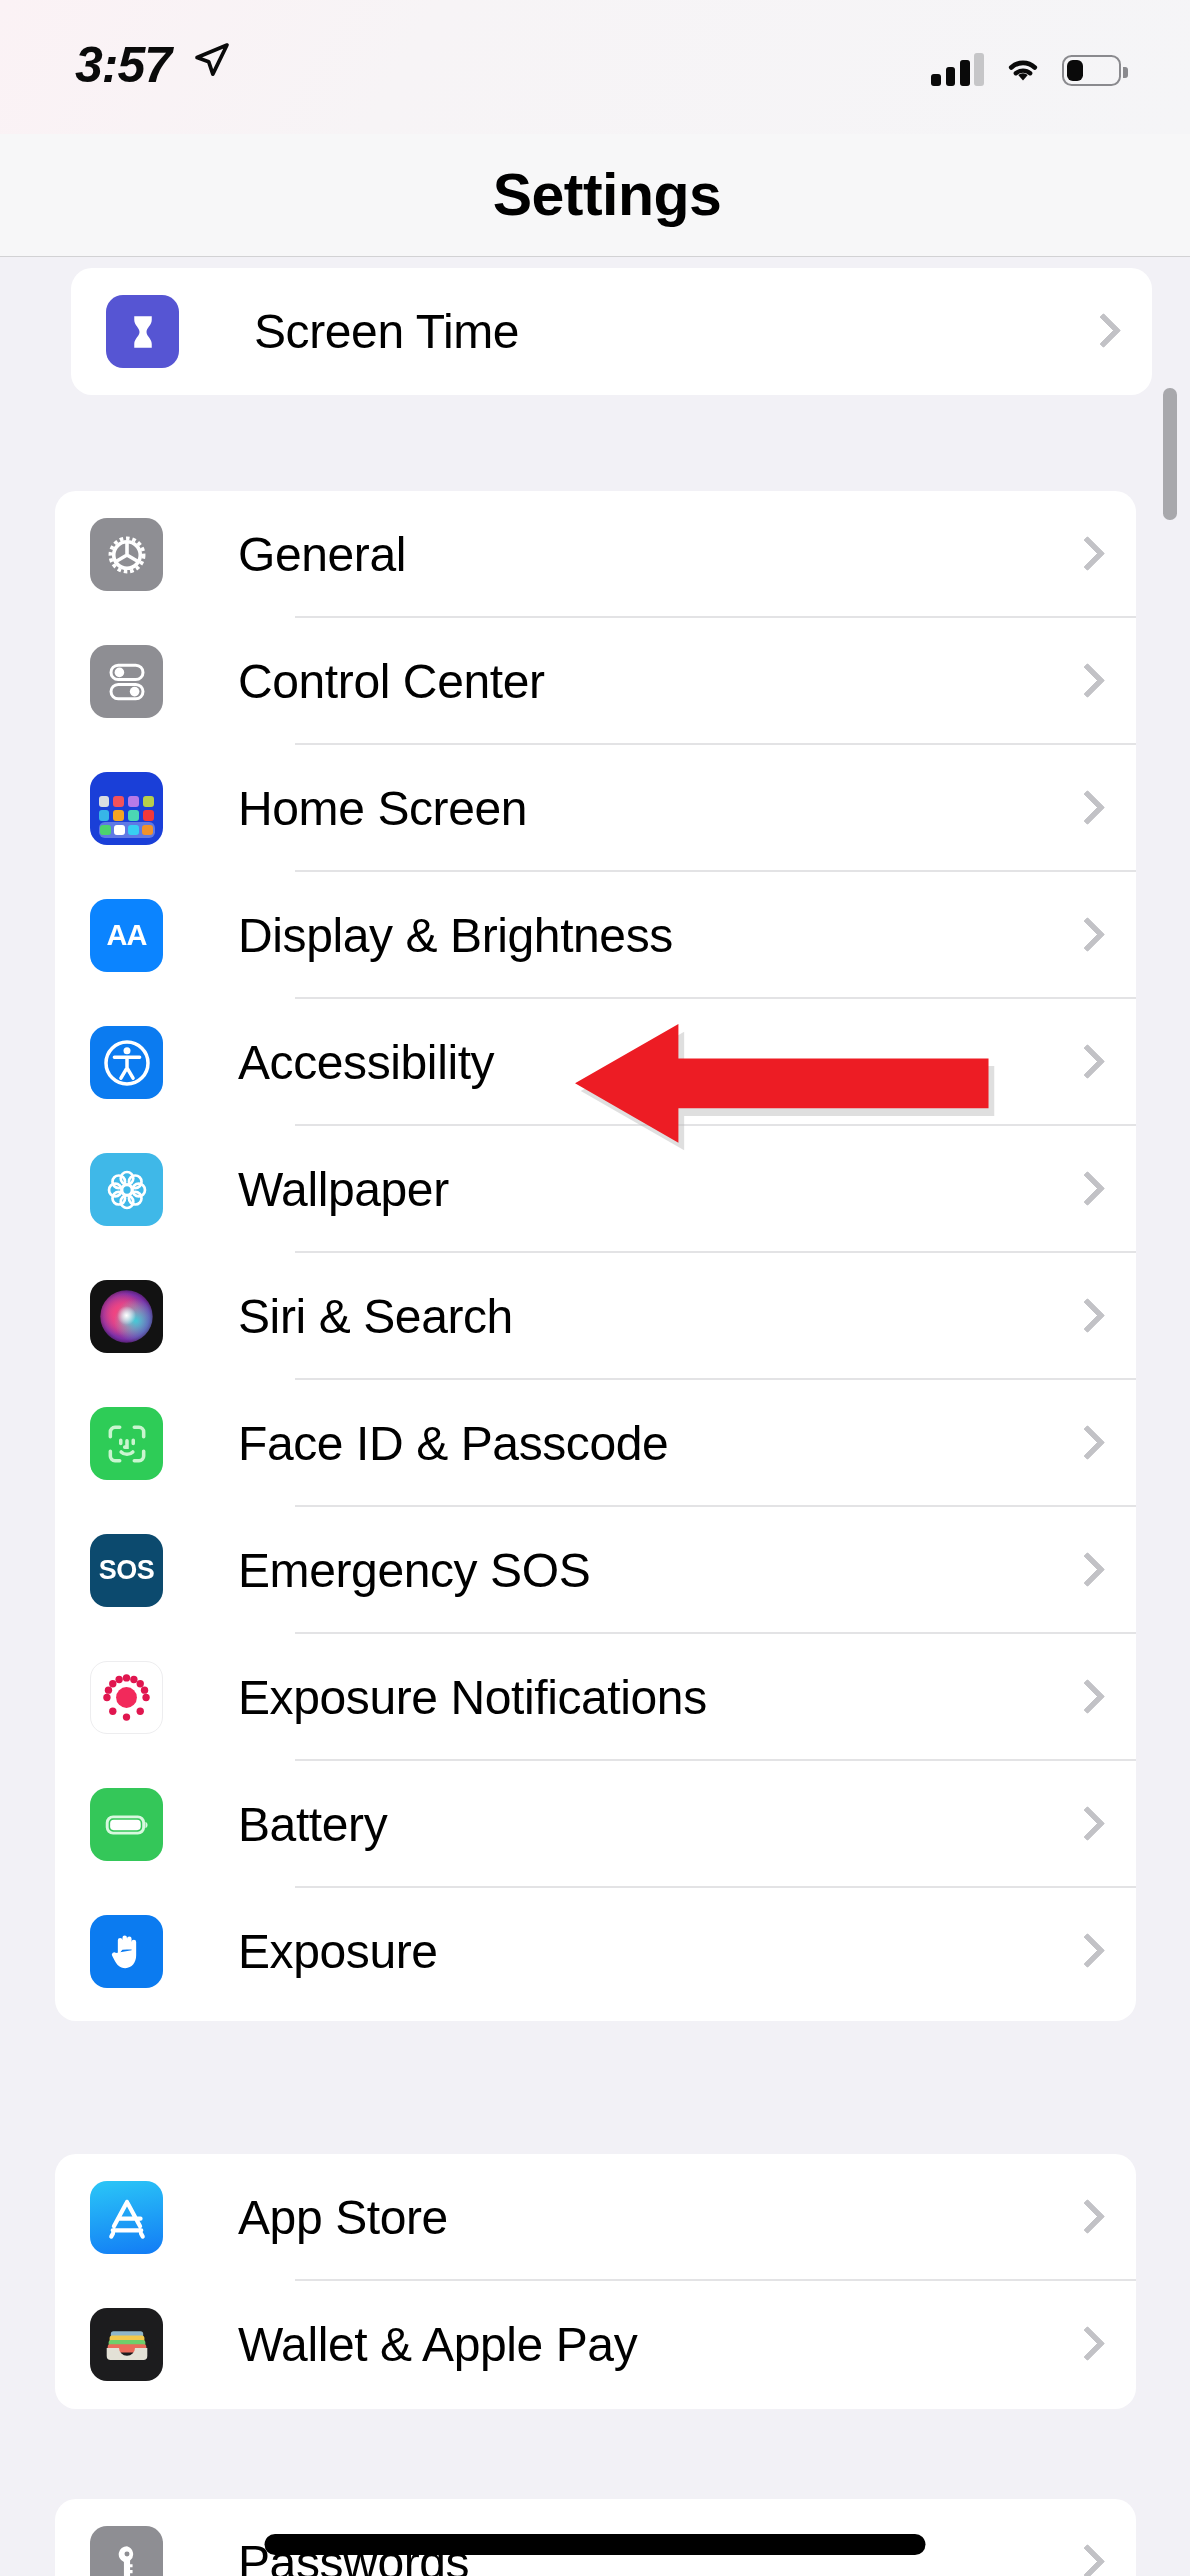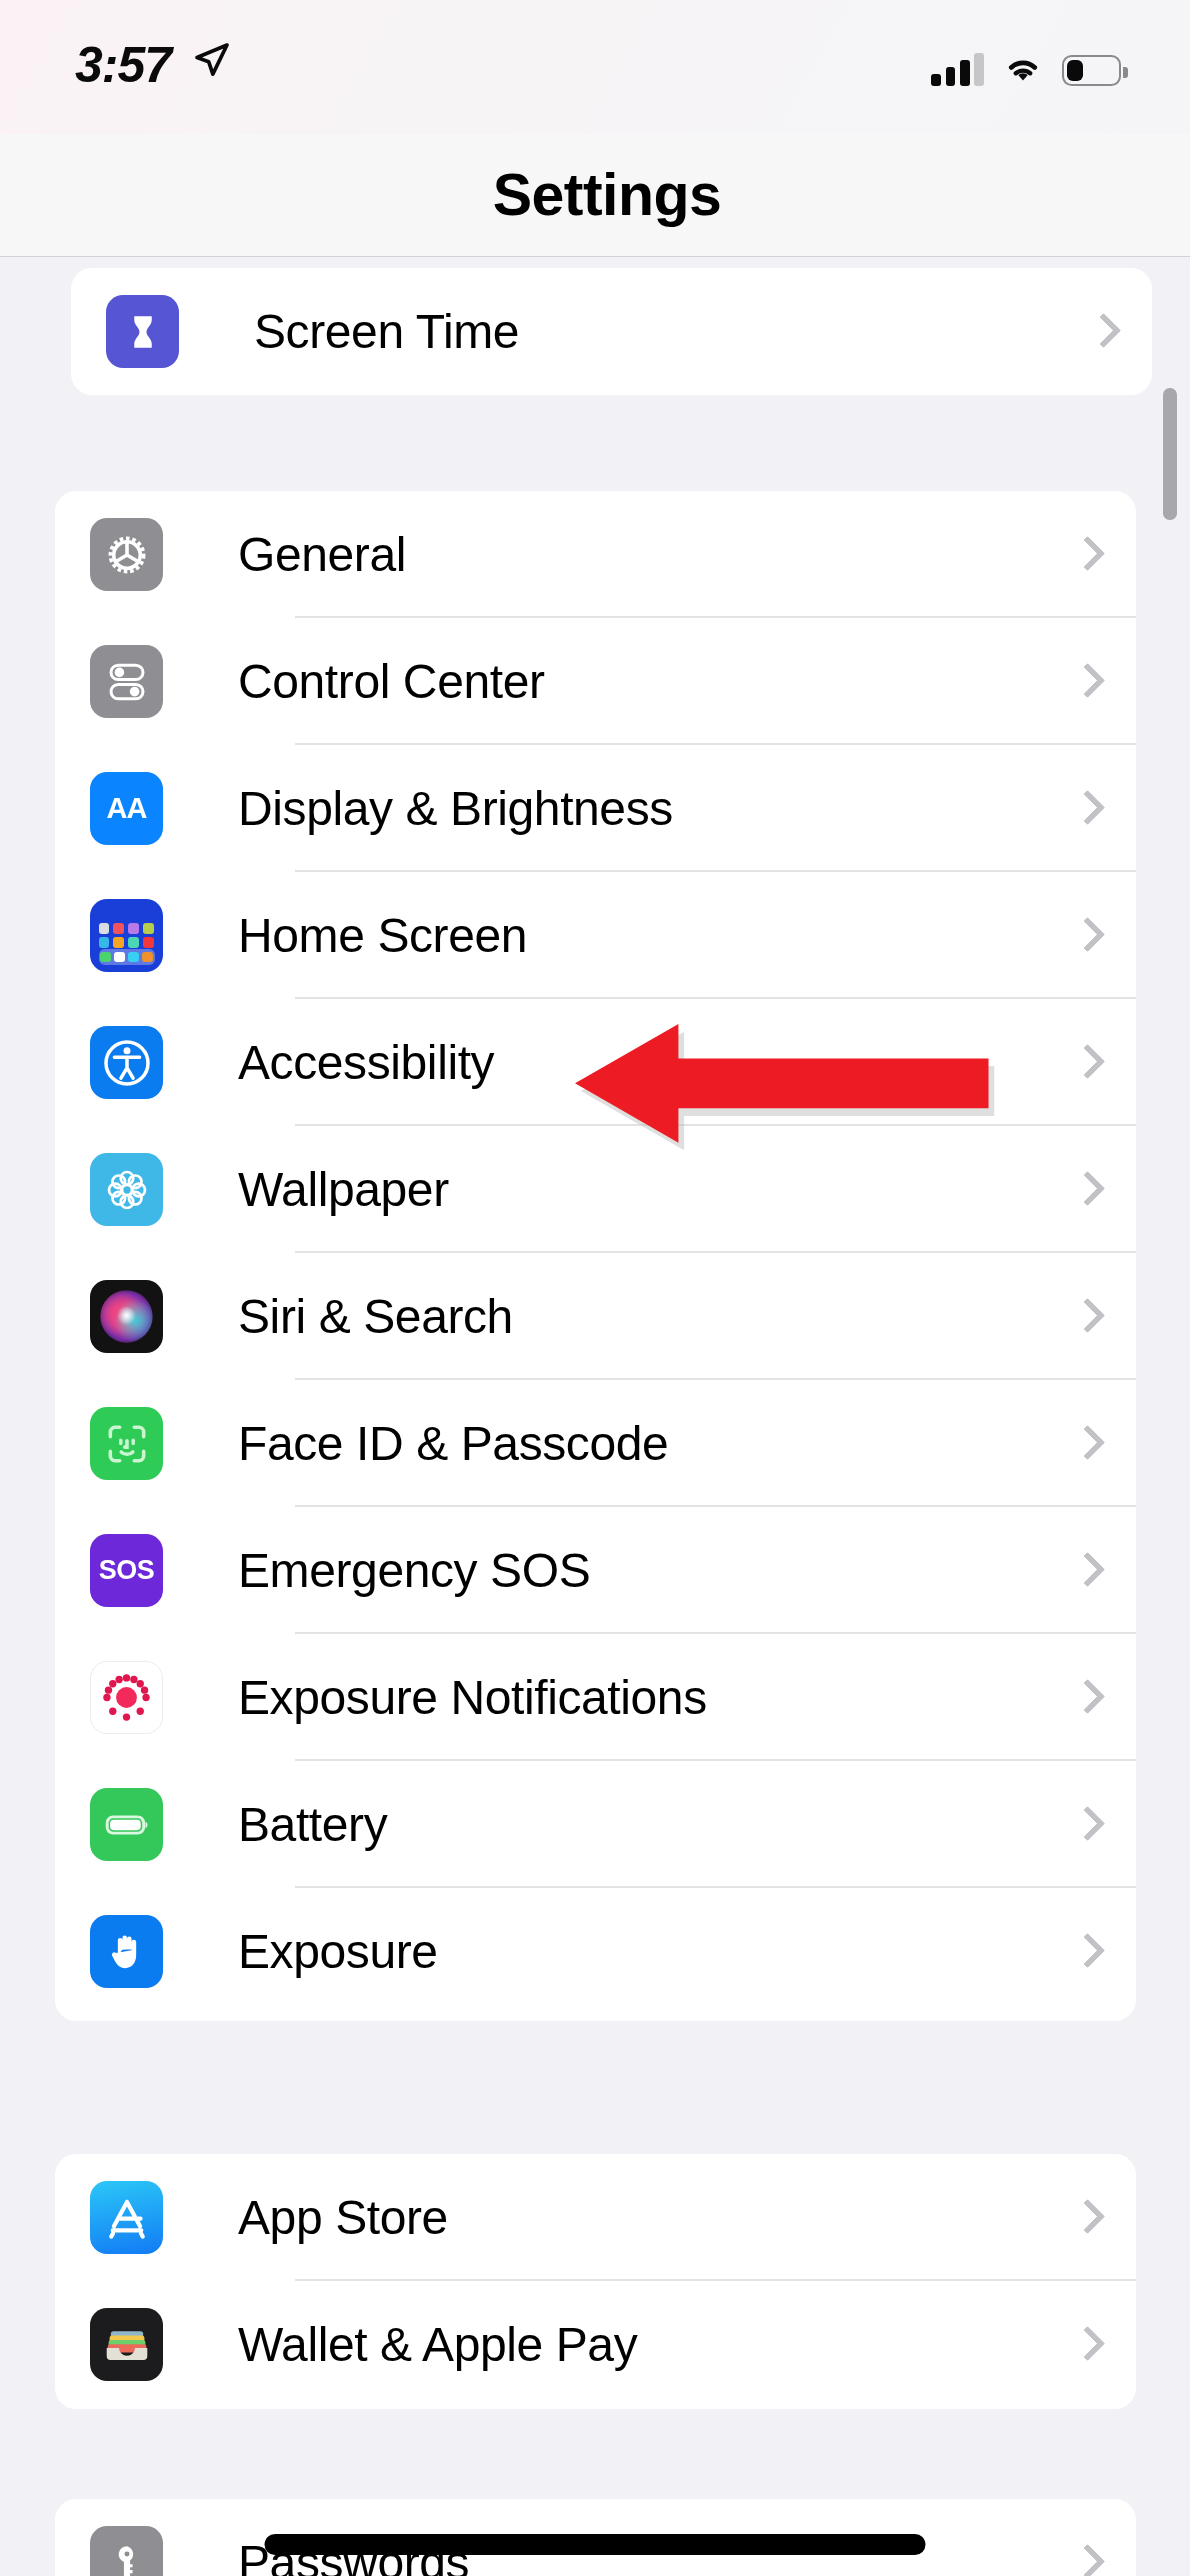--- a/index.html
+++ b/index.html
@@ -83,21 +83,21 @@
   
   .ic-screentime{ background:#5655D3; }
   .ic-general{ background:#8E8E93; }
   .ic-control{ background:#8E8E93; }
   .ic-display{ background:#0B84FF; }
   .ic-home{ background:#1A3FD8; }
   .ic-access{ background:#0B7BF0; }
   .ic-wallpaper{ background:#3FB8E8; }
   .ic-siri{ background:#121212; }
   .ic-faceid{ background:#2ECC57; }
-  .ic-sos{ background:#6d28d9; }
+  .ic-sos{ background:#0c4a6e; }
   .ic-exposure{ background:#FFFFFF; border:1.9px solid #EDEDEF; }
   .ic-battery{ background:#34C759; }
   .ic-privacy{ background:#0B7BF0; }
   .ic-appstore{ background:linear-gradient(170deg,#2BC7F7 0%,#127BF5 100%); }
   .ic-wallet{ background:#1C1C1E; }
   .ic-passwords{ background:#8E8E93; }
   .icon svg{ display:block; }
 
   .aa-text{ color:#fff; font-size:29px; font-weight:600; letter-spacing:-1px; }
   .sos-text{ color:#fff; font-size:27px; font-weight:bold; letter-spacing:-0.5px; }
@@ -170,28 +170,20 @@
             <svg width="48" height="48" viewBox="0 0 24 24">
               <g fill="none" stroke="#fff" stroke-width="1.5">
                 <rect x="4" y="3.6" width="16" height="7.2" rx="3.6"></rect>
                 <rect x="4" y="13.2" width="16" height="7.2" rx="3.6"></rect>
               </g>
               <circle cx="8.2" cy="7.2" r="2.4" fill="#fff"></circle>
               <circle cx="15.8" cy="16.8" r="2.4" fill="#fff"></circle>
             </svg>
           </div>
           <div class="label">Control Center</div>
-          <div class="chev"></div>
-          <div class="sep"></div>
-        </div>
-        <div class="row">
-          <div class="icon ic-display">
-            <span class="aa-text">AA</span>
-          </div>
-          <div class="label">Display &amp; Brightness</div>
           <div class="chev"></div>
           <div class="sep"></div>
         </div>
         <div class="row">
           <div class="icon ic-home">
             <div class="homegrid">
               <b style="background:#D9DCE1"></b>
               <b style="background:#F2525B"></b>
               <b style="background:#B77AE8"></b>
               <b style="background:#B7CE4B"></b>
@@ -201,20 +193,28 @@
               <b style="background:#F2383A"></b>
             </div>
             <div class="dockrow">
               <b style="background:#4CD36E"></b>
               <b style="background:#FFFFFF"></b>
               <b style="background:#37CFF2"></b>
               <b style="background:#F0922B"></b>
             </div>
           </div>
           <div class="label">Home Screen</div>
+          <div class="chev"></div>
+          <div class="sep"></div>
+        </div>
+        <div class="row">
+          <div class="icon ic-display">
+            <span class="aa-text">AA</span>
+          </div>
+          <div class="label">Display &amp; Brightness</div>
           <div class="chev"></div>
           <div class="sep"></div>
         </div>
         <div class="row">
           <div class="icon ic-access">
             <svg width="56" height="56" viewBox="0 0 24 24">
               <circle cx="12" cy="12" r="9" fill="none" stroke="#fff" stroke-width="1.5"></circle>
               <circle cx="12" cy="6.8" r="1.5" fill="#fff"></circle>
               <path d="M6.6 9.5h10.8M12 9.8v4.3M12 14.1l-2.6 4.4M12 14.1l2.6 4.4" stroke="#fff" stroke-width="1.5" stroke-linecap="round" fill="none"></path>
             </svg>

